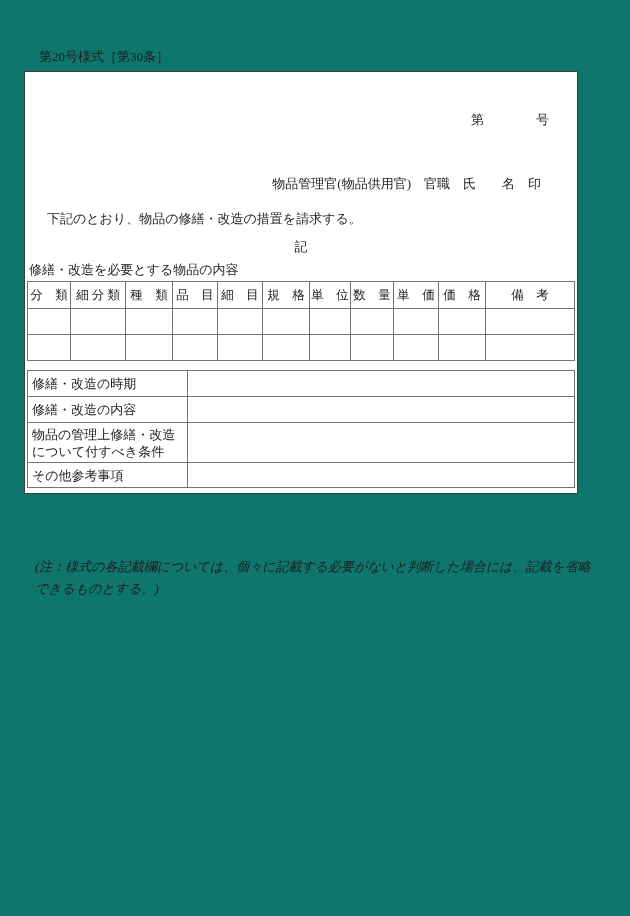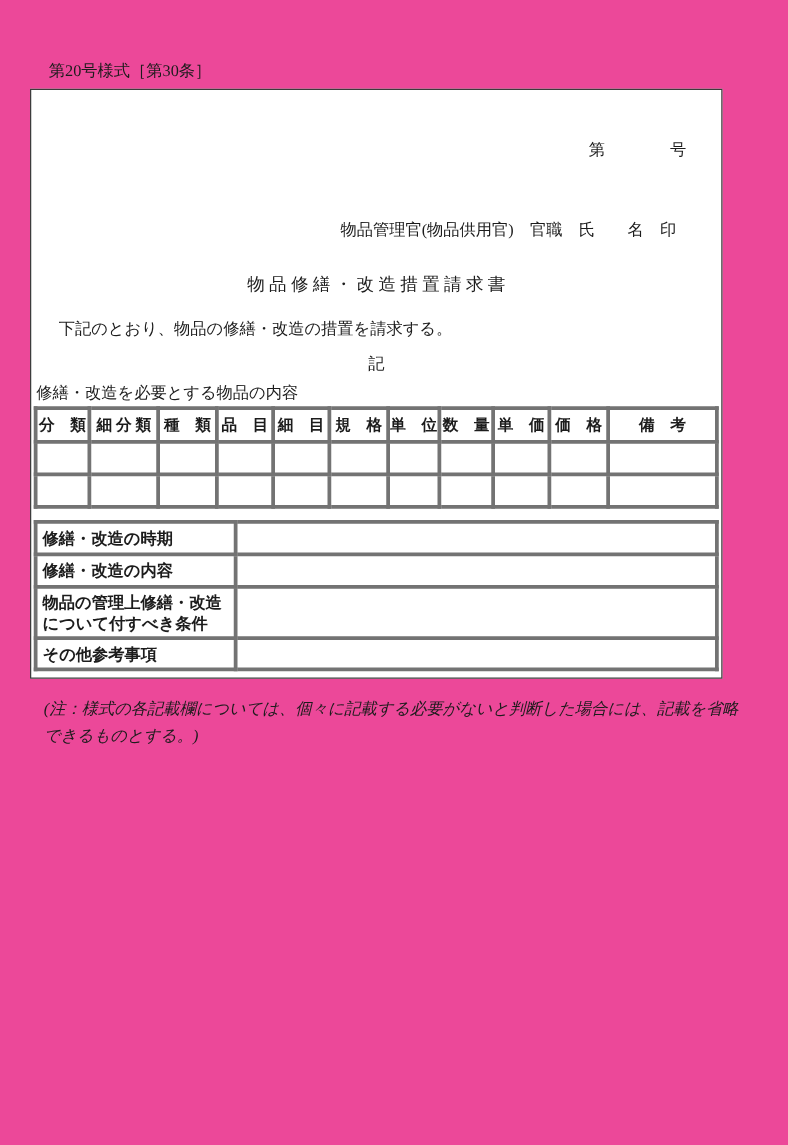--- a/index.html
+++ b/index.html
@@ -9,21 +9,21 @@
     height: 916px;
     background: #ffffff;
     font-family: "Liberation Serif", "DejaVu Serif", serif;
     color: #1c1c1c;
     font-size: 13px;
   }
   .page {
     position: relative;
     width: 630px;
     height: 916px;
-    background: #ec4899;
+    background: #0f766e;
     overflow: hidden;
   }
   .form-no {
     position: absolute;
     left: 39px;
     top: 48px;
     white-space: nowrap;
   }
   .box {
     position: absolute;
@@ -65,22 +65,22 @@
   }
   .caption {
     margin: 5px 0 2px 2px;
   }
   table {
     border-collapse: collapse;
     width: 100%;
     table-layout: fixed;
   }
   th, td {
-    border: 3px solid #737373;
-    font-weight: bold;
+    border: 1px solid #737373;
+    font-weight: normal;
     padding: 0;
   }
   .items th {
     height: 27px;
     text-align: center;
     vertical-align: middle;
     white-space: nowrap;
     overflow: hidden;
     font-size: 12.5px;
   }
@@ -117,21 +117,20 @@
 
   <div class="box">
 
     <div class="right-block">
       <div>第　　　　号</div>
     </div>
 
 
     <div class="issuer">物品管理官(物品供用官)　官職　氏　　名　印</div>
 
-    <div class="title">物 品 修 繕 ・ 改 造 措 置 請 求 書</div>
 
     <div class="statement">下記のとおり、物品の修繕・改造の措置を請求する。</div>
 
     <div class="record">記</div>
 
     <div class="caption">修繕・改造を必要とする物品の内容</div>
 
     <table class="items">
       <colgroup>
         <col style="width:43px">

